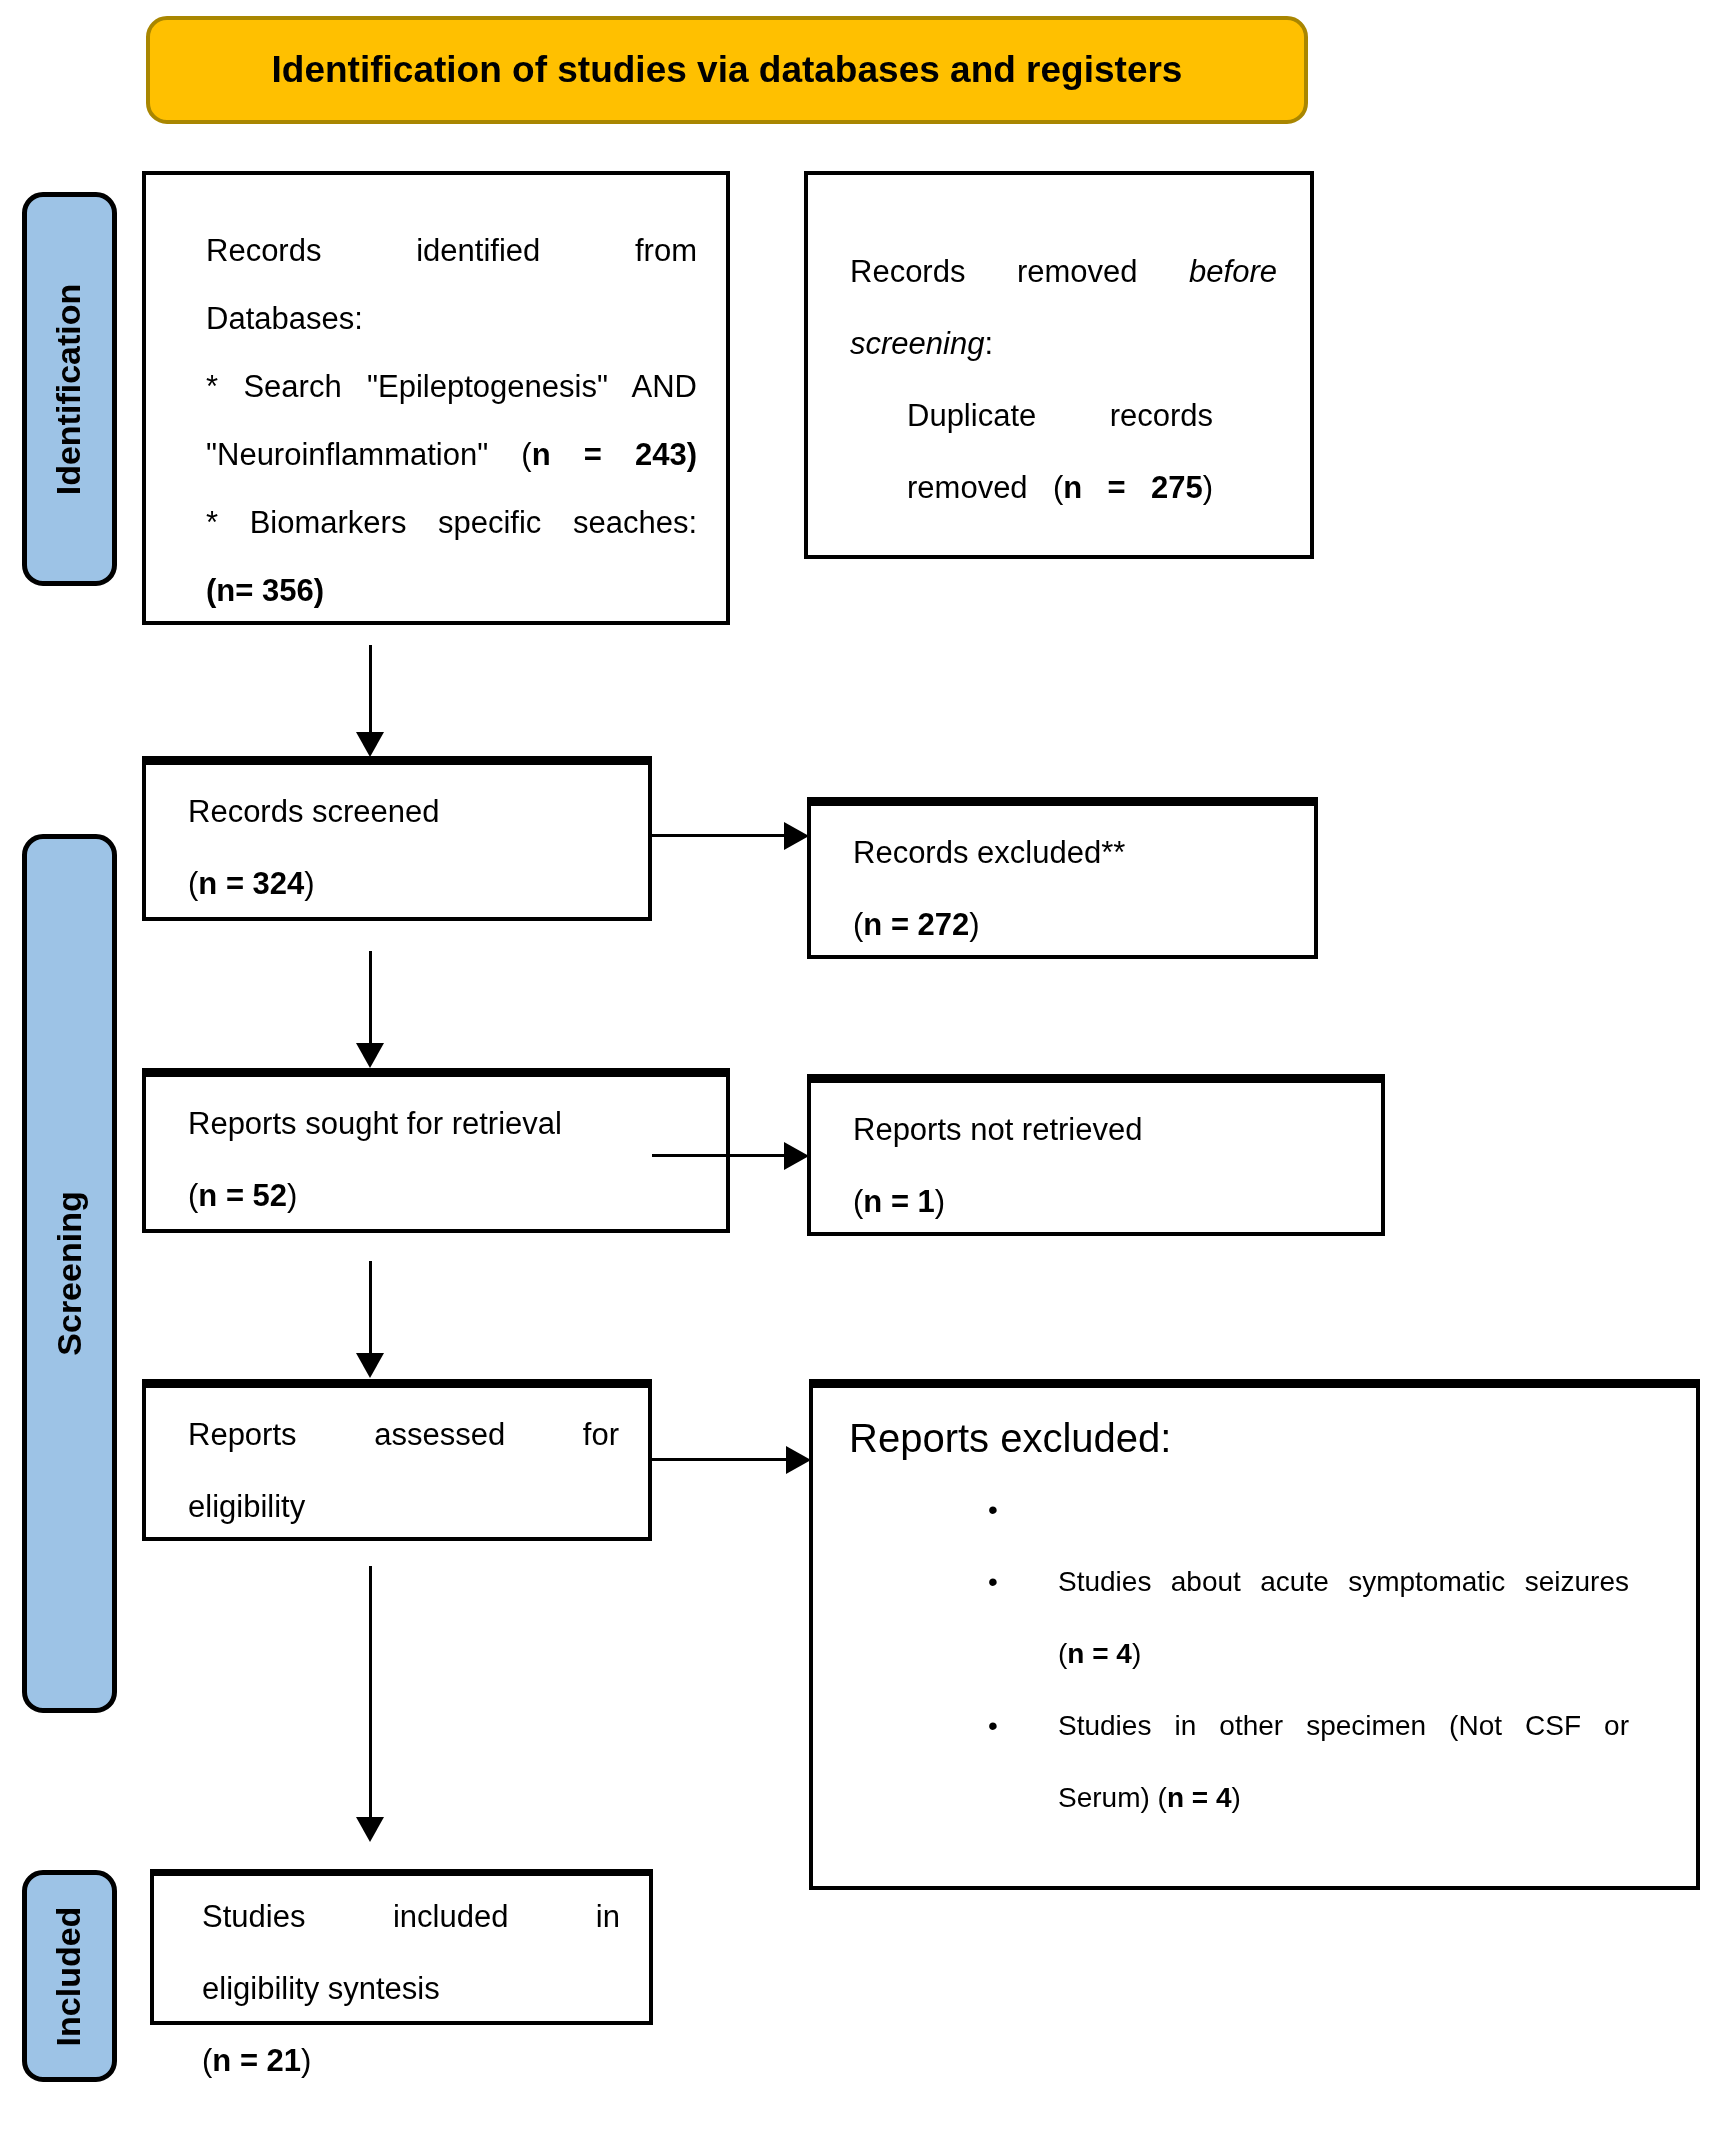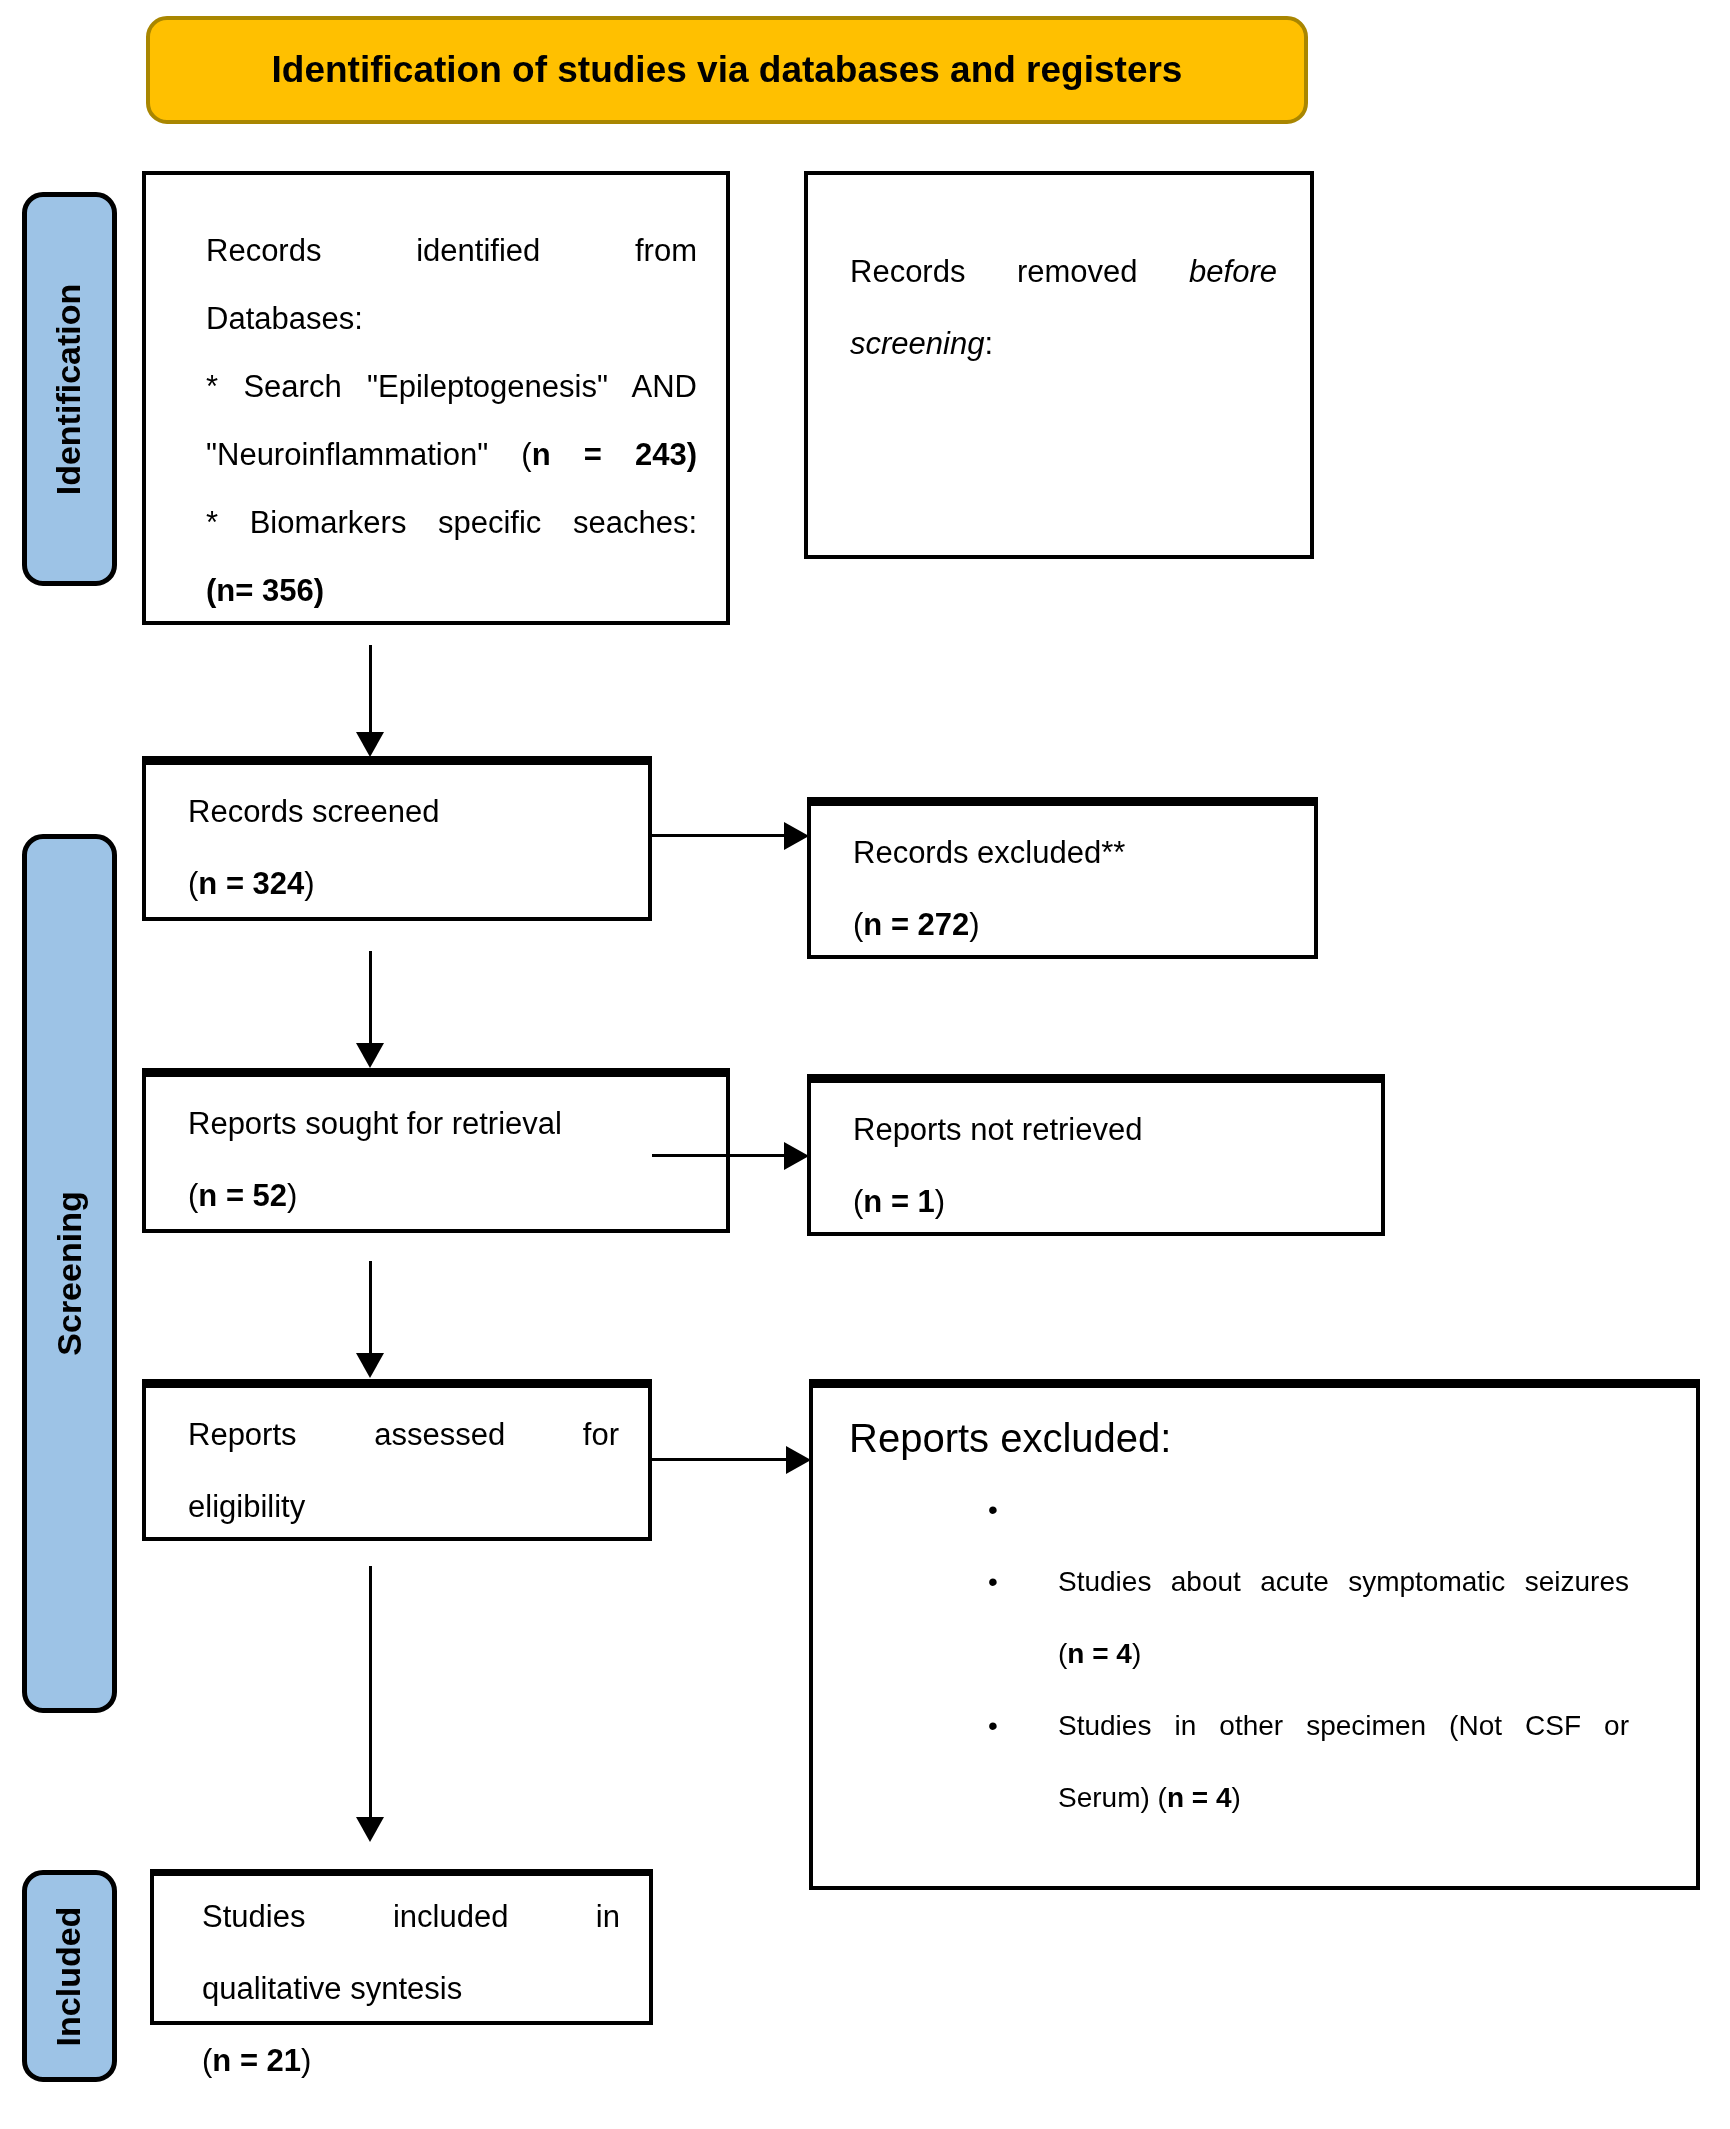--- a/index.html
+++ b/index.html
@@ -78,20 +78,24 @@
     <div class="line">Databases:</div>
     <div class="line j">* Search "Epileptogenesis" AND</div>
     <div class="line j"><span>"Neuroinflammation" (</span><b>n = 243)</b></div>
     <div class="line j">* Biomarkers specific seaches:</div>
     <div class="line"><b>(n= 356)</b></div>
   </div>
 
   <div class="b removed">
     <div class="line j"><span>Records removed </span><i>before</i></div>
     <div class="line"><i>screening</i><span>:</span></div>
+    <div class="ind">
+      <div class="line j">Duplicate records</div>
+      <div class="line j"><span>removed (</span><b>n = 275</b><span>)</span></div>
+    </div>
   </div>
 
   <div class="b screened">
     <div class="line">Records screened</div>
     <div class="line"><span>(</span><b>n = 324</b><span>)</span></div>
   </div>
 
   <div class="b recexcl">
     <div class="line">Records excluded**</div>
     <div class="line"><span>(</span><b>n = 272</b><span>)</span></div>
@@ -130,21 +134,21 @@
         <div>
           <div class="line j">Studies in other specimen (Not CSF or</div>
           <div class="line"><span>Serum) (</span><b>n = 4</b><span>)</span></div>
         </div>
       </div>
     </div>
   </div>
 
   <div class="b included">
     <div class="line j">Studies included in</div>
-    <div class="line">qualitative syntesis</div>
+    <div class="line">eligibility syntesis</div>
     <div class="line"><span>(</span><b>n = 21</b><span>)</span></div>
   </div>
 
   <div class="al" style="left:369px;top:645px;width:3.3px;height:88px;"></div>
   <div class="ah down" style="left:356px;top:732px;"></div>
 
   <div class="al" style="left:652px;top:834px;width:134px;height:3.3px;"></div>
   <div class="ah right" style="left:784px;top:822px;"></div>
 
   <div class="al" style="left:369px;top:951px;width:3.3px;height:94px;"></div>

